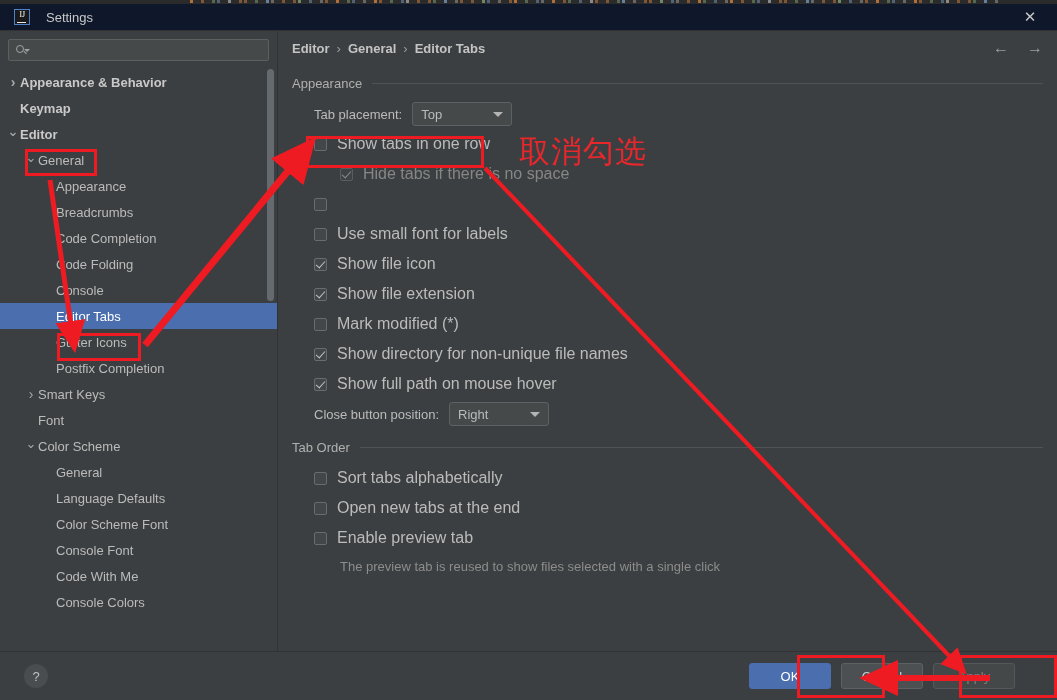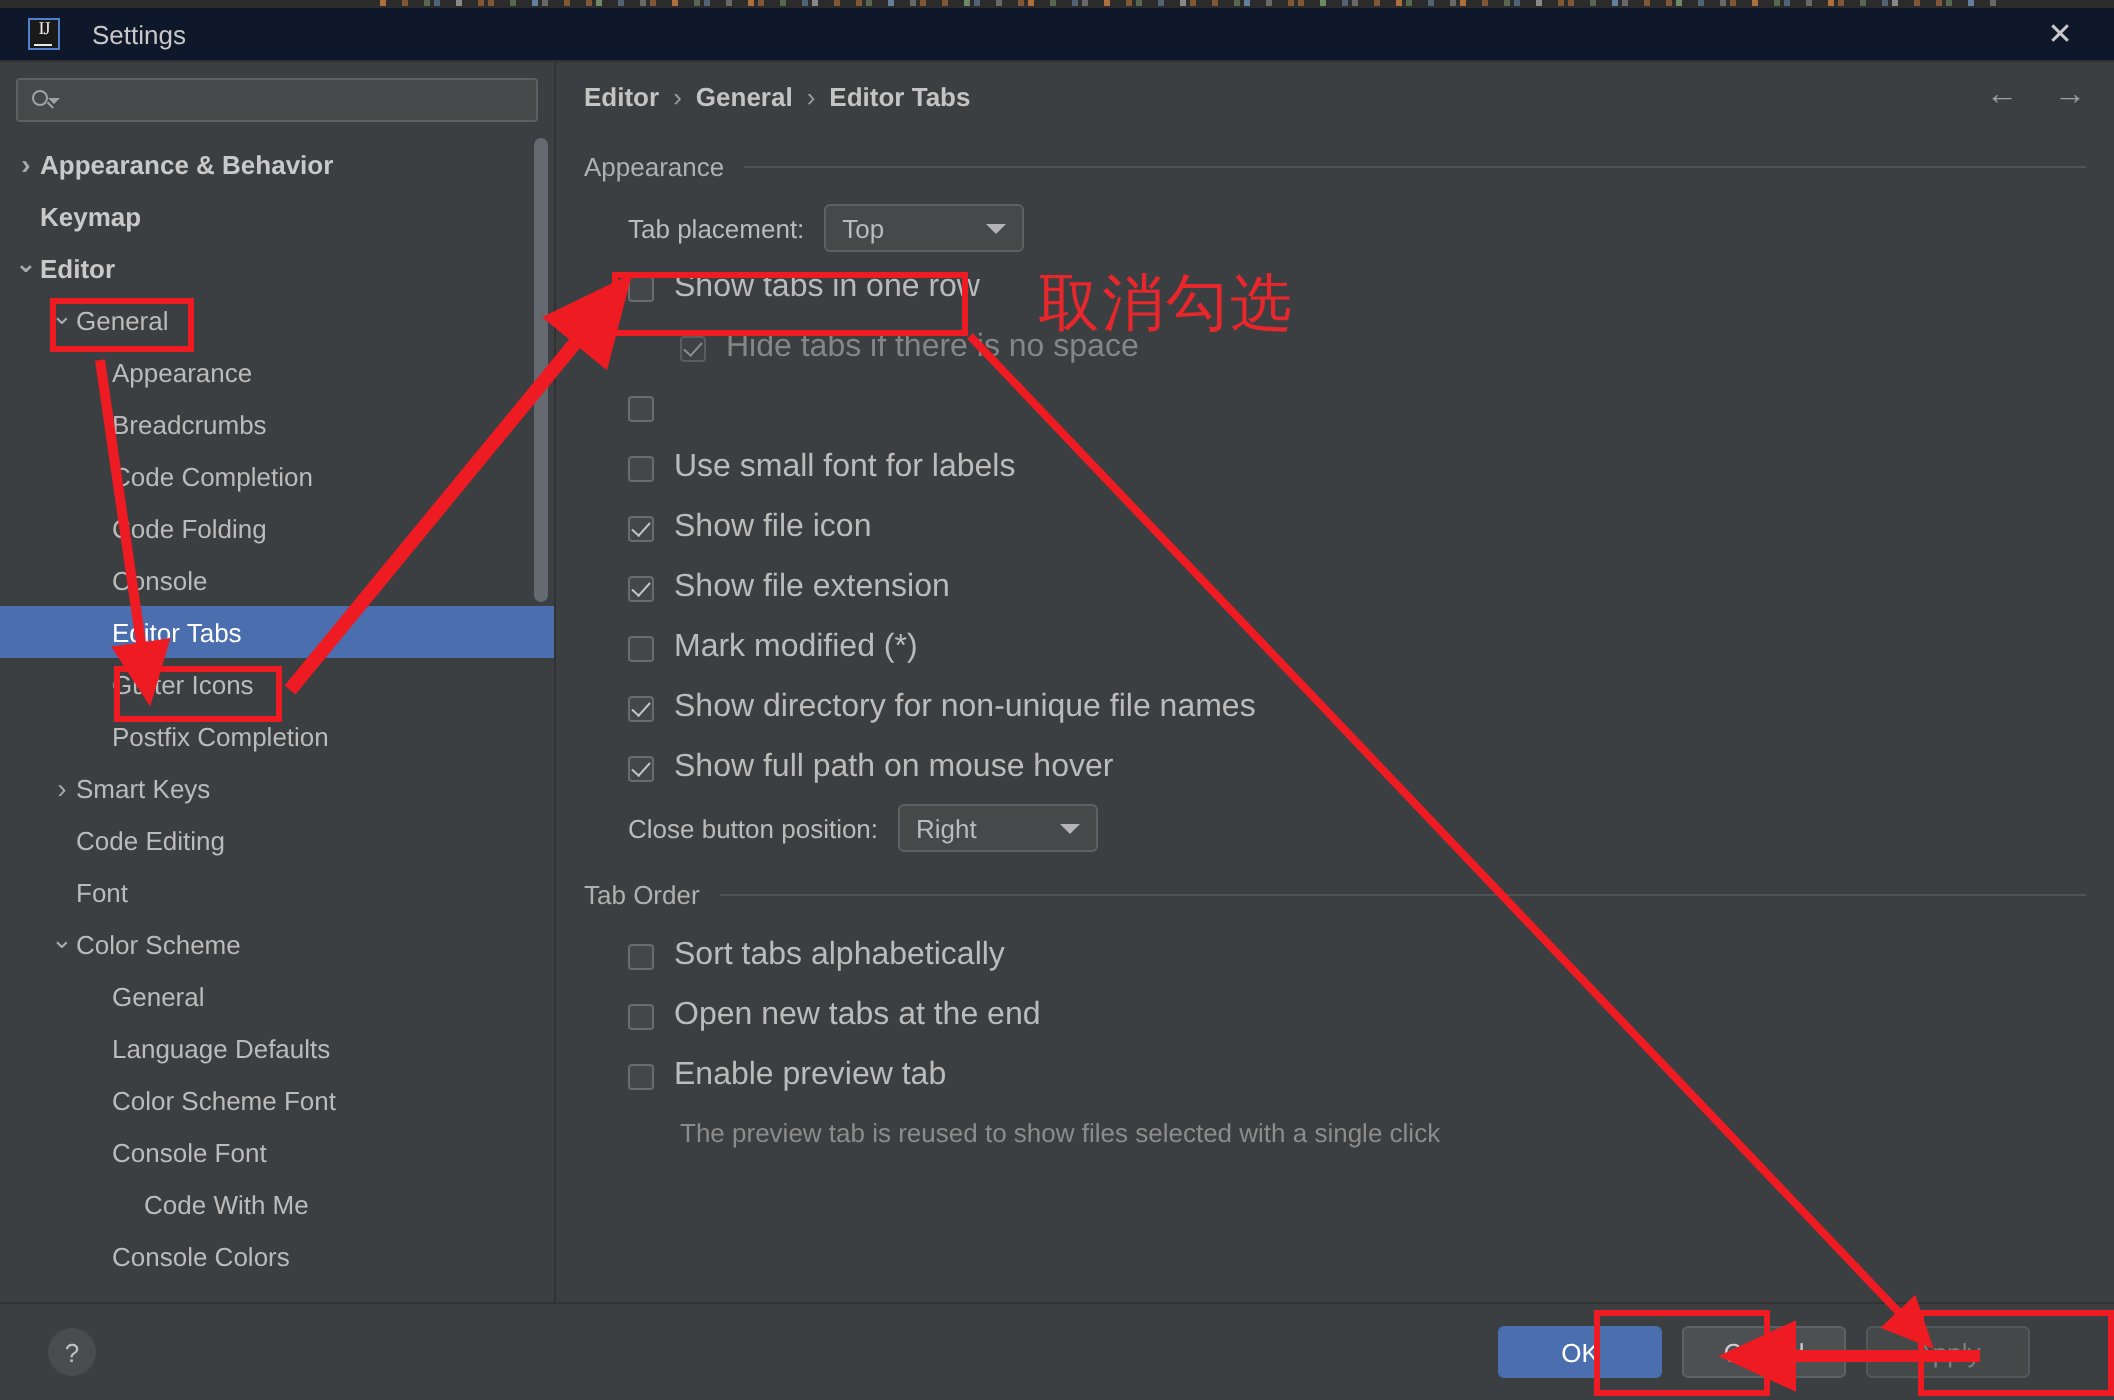--- a/index.html
+++ b/index.html
@@ -592,24 +592,20 @@
           <div class="tree-row" style="padding-left: 42px;">
             <span class="tw blank"></span>
             <span>Postfix Completion</span>
           </div>
           <div class="tree-row" style="padding-left: 24px;">
             <span class="tw right"></span>
             <span>Smart Keys</span>
           </div>
           <div class="tree-row" style="padding-left: 24px;">
             <span class="tw blank"></span>
-            <span>Code Editing</span>
-          </div>
-          <div class="tree-row" style="padding-left: 24px;">
-            <span class="tw blank"></span>
             <span>Font</span>
           </div>
           <div class="tree-row" style="padding-left: 24px;">
             <span class="tw down"></span>
             <span>Color Scheme</span>
           </div>
           <div class="tree-row" style="padding-left: 42px;">
             <span class="tw blank"></span>
             <span>General</span>
           </div>
@@ -618,21 +614,21 @@
             <span>Language Defaults</span>
           </div>
           <div class="tree-row" style="padding-left: 42px;">
             <span class="tw blank"></span>
             <span>Color Scheme Font</span>
           </div>
           <div class="tree-row" style="padding-left: 42px;">
             <span class="tw blank"></span>
             <span>Console Font</span>
           </div>
-          <div class="tree-row" style="padding-left: 42px; margin-left: 16px;">
+          <div class="tree-row" style="padding-left: 42px;">
             <span class="tw blank"></span>
             <span>Code With Me</span>
           </div>
           <div class="tree-row" style="padding-left: 42px;">
             <span class="tw blank"></span>
             <span>Console Colors</span>
           </div>
         </div>
     </div>
 

